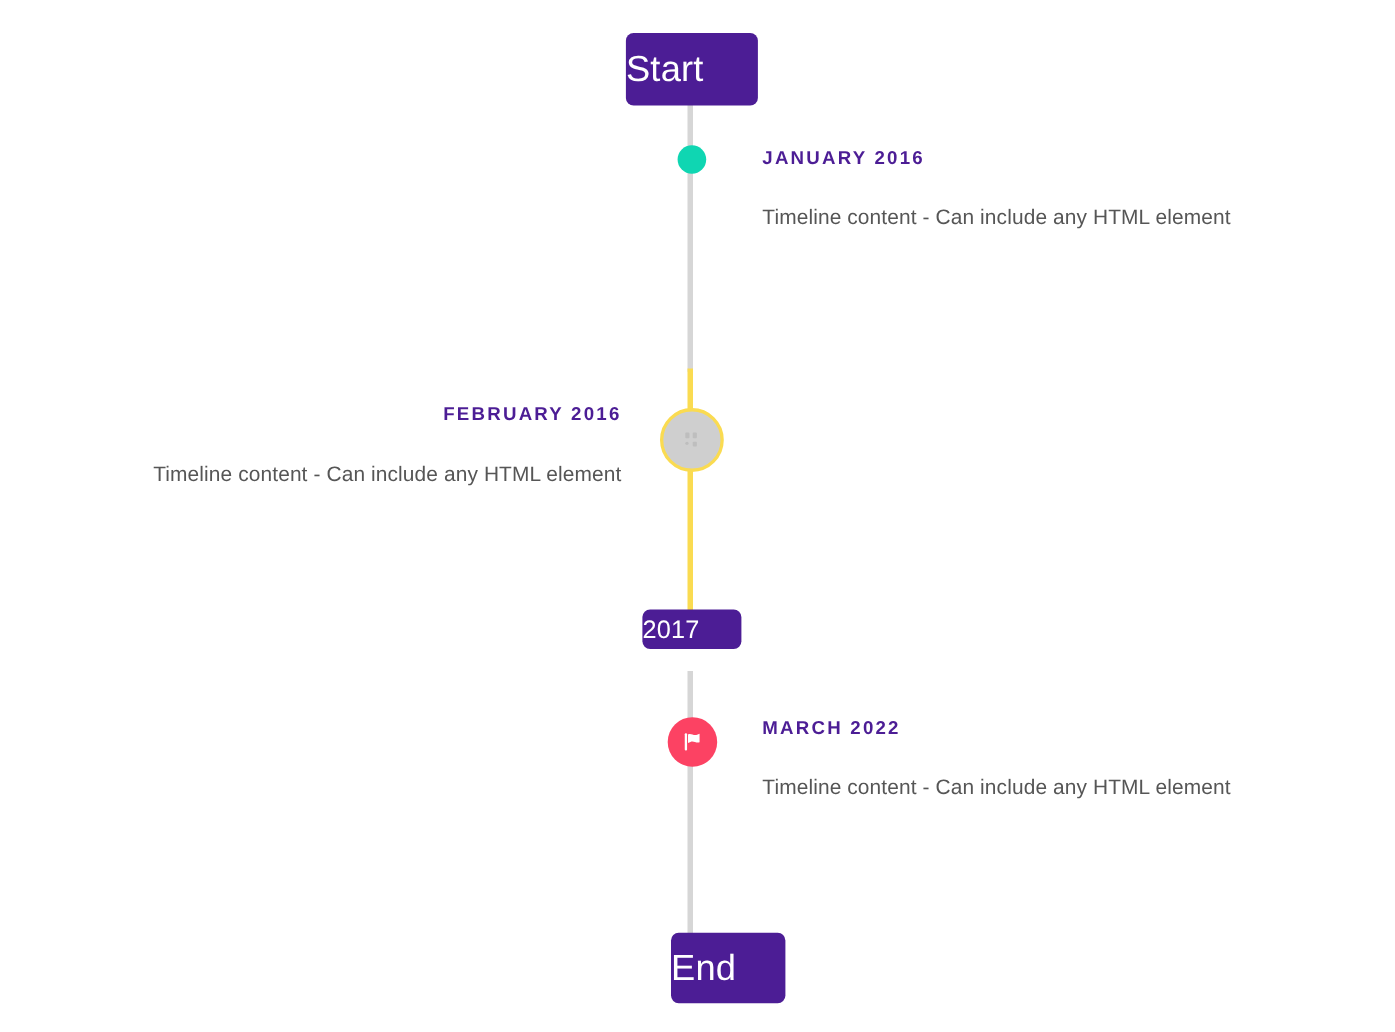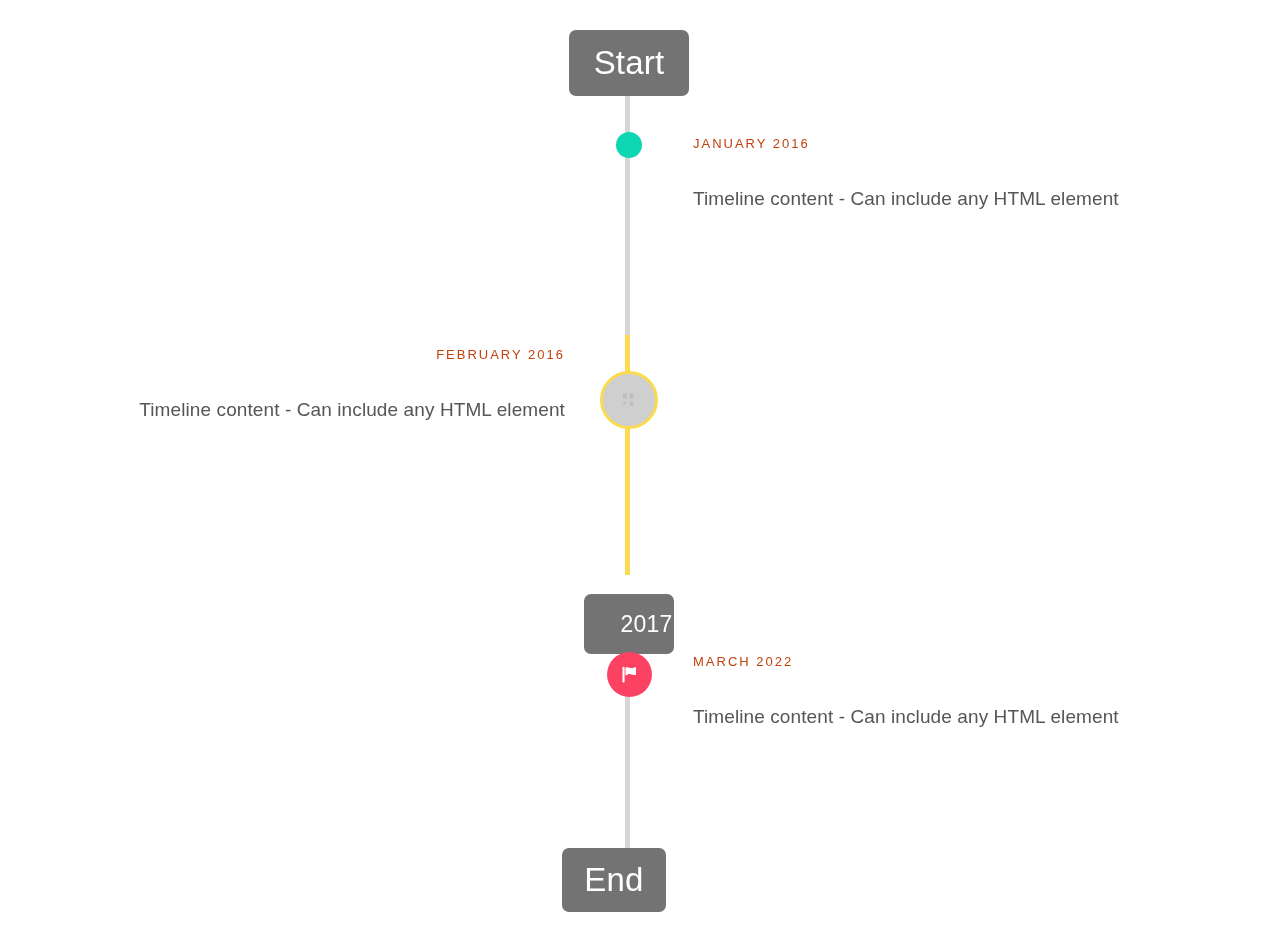--- a/index.html
+++ b/index.html
@@ -27,43 +27,42 @@
     width: 5px;
     background: #d6d6d6;
   }
   .spine-top      { top: 88px;  height: 250px; }
   .spine-yellow   { top: 335px; height: 240px; background: #fadb51; }
   .spine-mid      { top: 610px; height: 250px; }
 
   
   .badge {
     position: absolute;
-    background: #737373;
+    background: #4c1d95;
     color: #ffffff;
     border-radius: 7px;
     display: flex;
     align-items: center;
-    justify-content: center;
+    justify-content: flex-start;
     letter-spacing: 0.2px;
     z-index: 5;
     cursor: pointer;
   }
   .badge-start {
     left: 569px; top: 30px;
     width: 120px; height: 66px;
     font-size: 33px;
   }
   .badge-year {
-    left: 584px; top: 594px;
-    width: 90px; height: 60px;
+    left: 584px; top: 554px;
+    width: 90px; height: 36px;
     font-size: 23px;
-    padding-left: 35px;
   }
   .badge-end {
-    left: 562px; top: 848px;
+    left: 610px; top: 848px;
     width: 104px; height: 64px;
     font-size: 33px;
   }
 
   
   .marker {
     position: absolute;
     border-radius: 50%;
     z-index: 6;
     display: flex;
@@ -94,38 +93,38 @@
   }
   .marker-flag .flag-icon { width: 21px; height: 21px; }
 
   
   .entry { position: absolute; }
 
   .entry-right { left: 693px; width: 540px; text-align: left; }
   .entry-left  { left: 30px;  width: 535px; text-align: right; }
 
   .entry-date {
-    font-size: 13px;
-    font-weight: normal;
+    font-size: 17px;
+    font-weight: bold;
     letter-spacing: 2.0px;
-    color: #c2410c;
+    color: #4c1d95;
     line-height: 22px;
     margin-bottom: 20px;
   }
 
   .entry-body {
     font-size: 19px;
     font-weight: 400;
     color: #565656;
     line-height: 48px;
     letter-spacing: 0.1px;
   }
 
   .entry-jan   { top: 133px; }
-  .entry-feb   { top: 344px; }
+  .entry-feb   { top: 366px; }
   .entry-mar   { top: 651px; }
 </style>
 </head>
 <body>
 
 <div class="timeline">
 
   <div class="spine spine-top"></div>
   <div class="spine spine-yellow"></div>
   <div class="spine spine-mid"></div>

